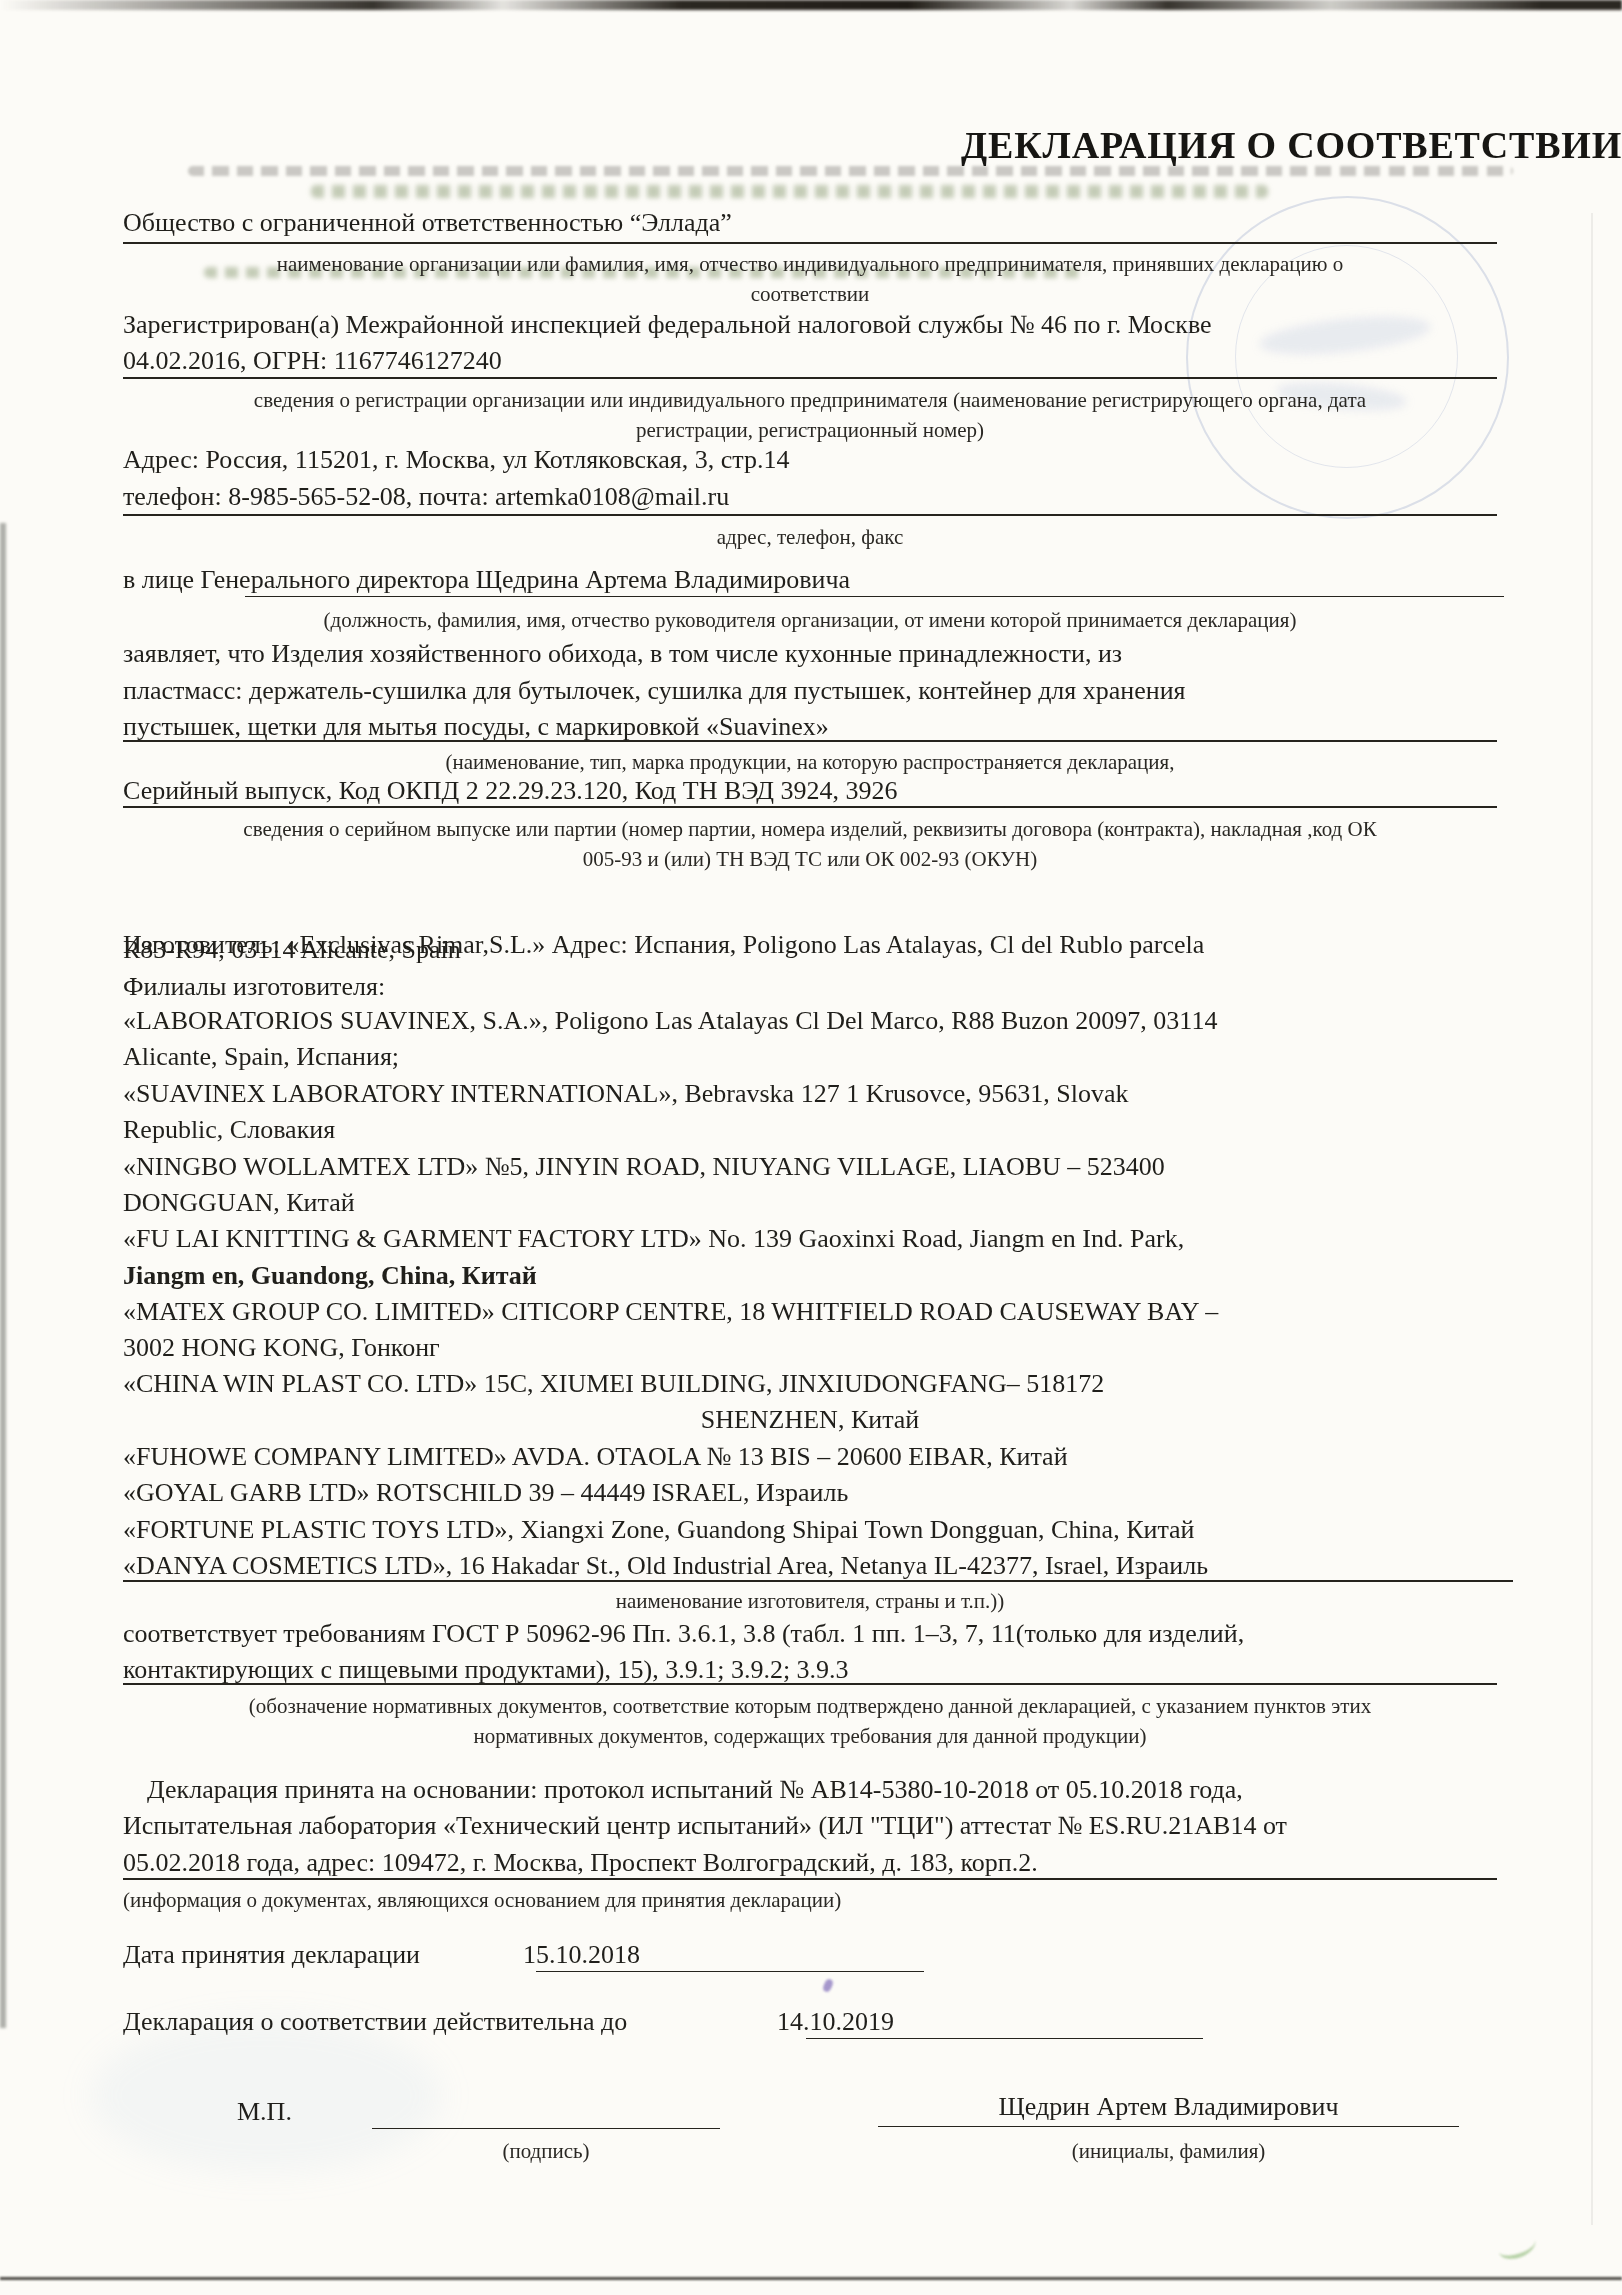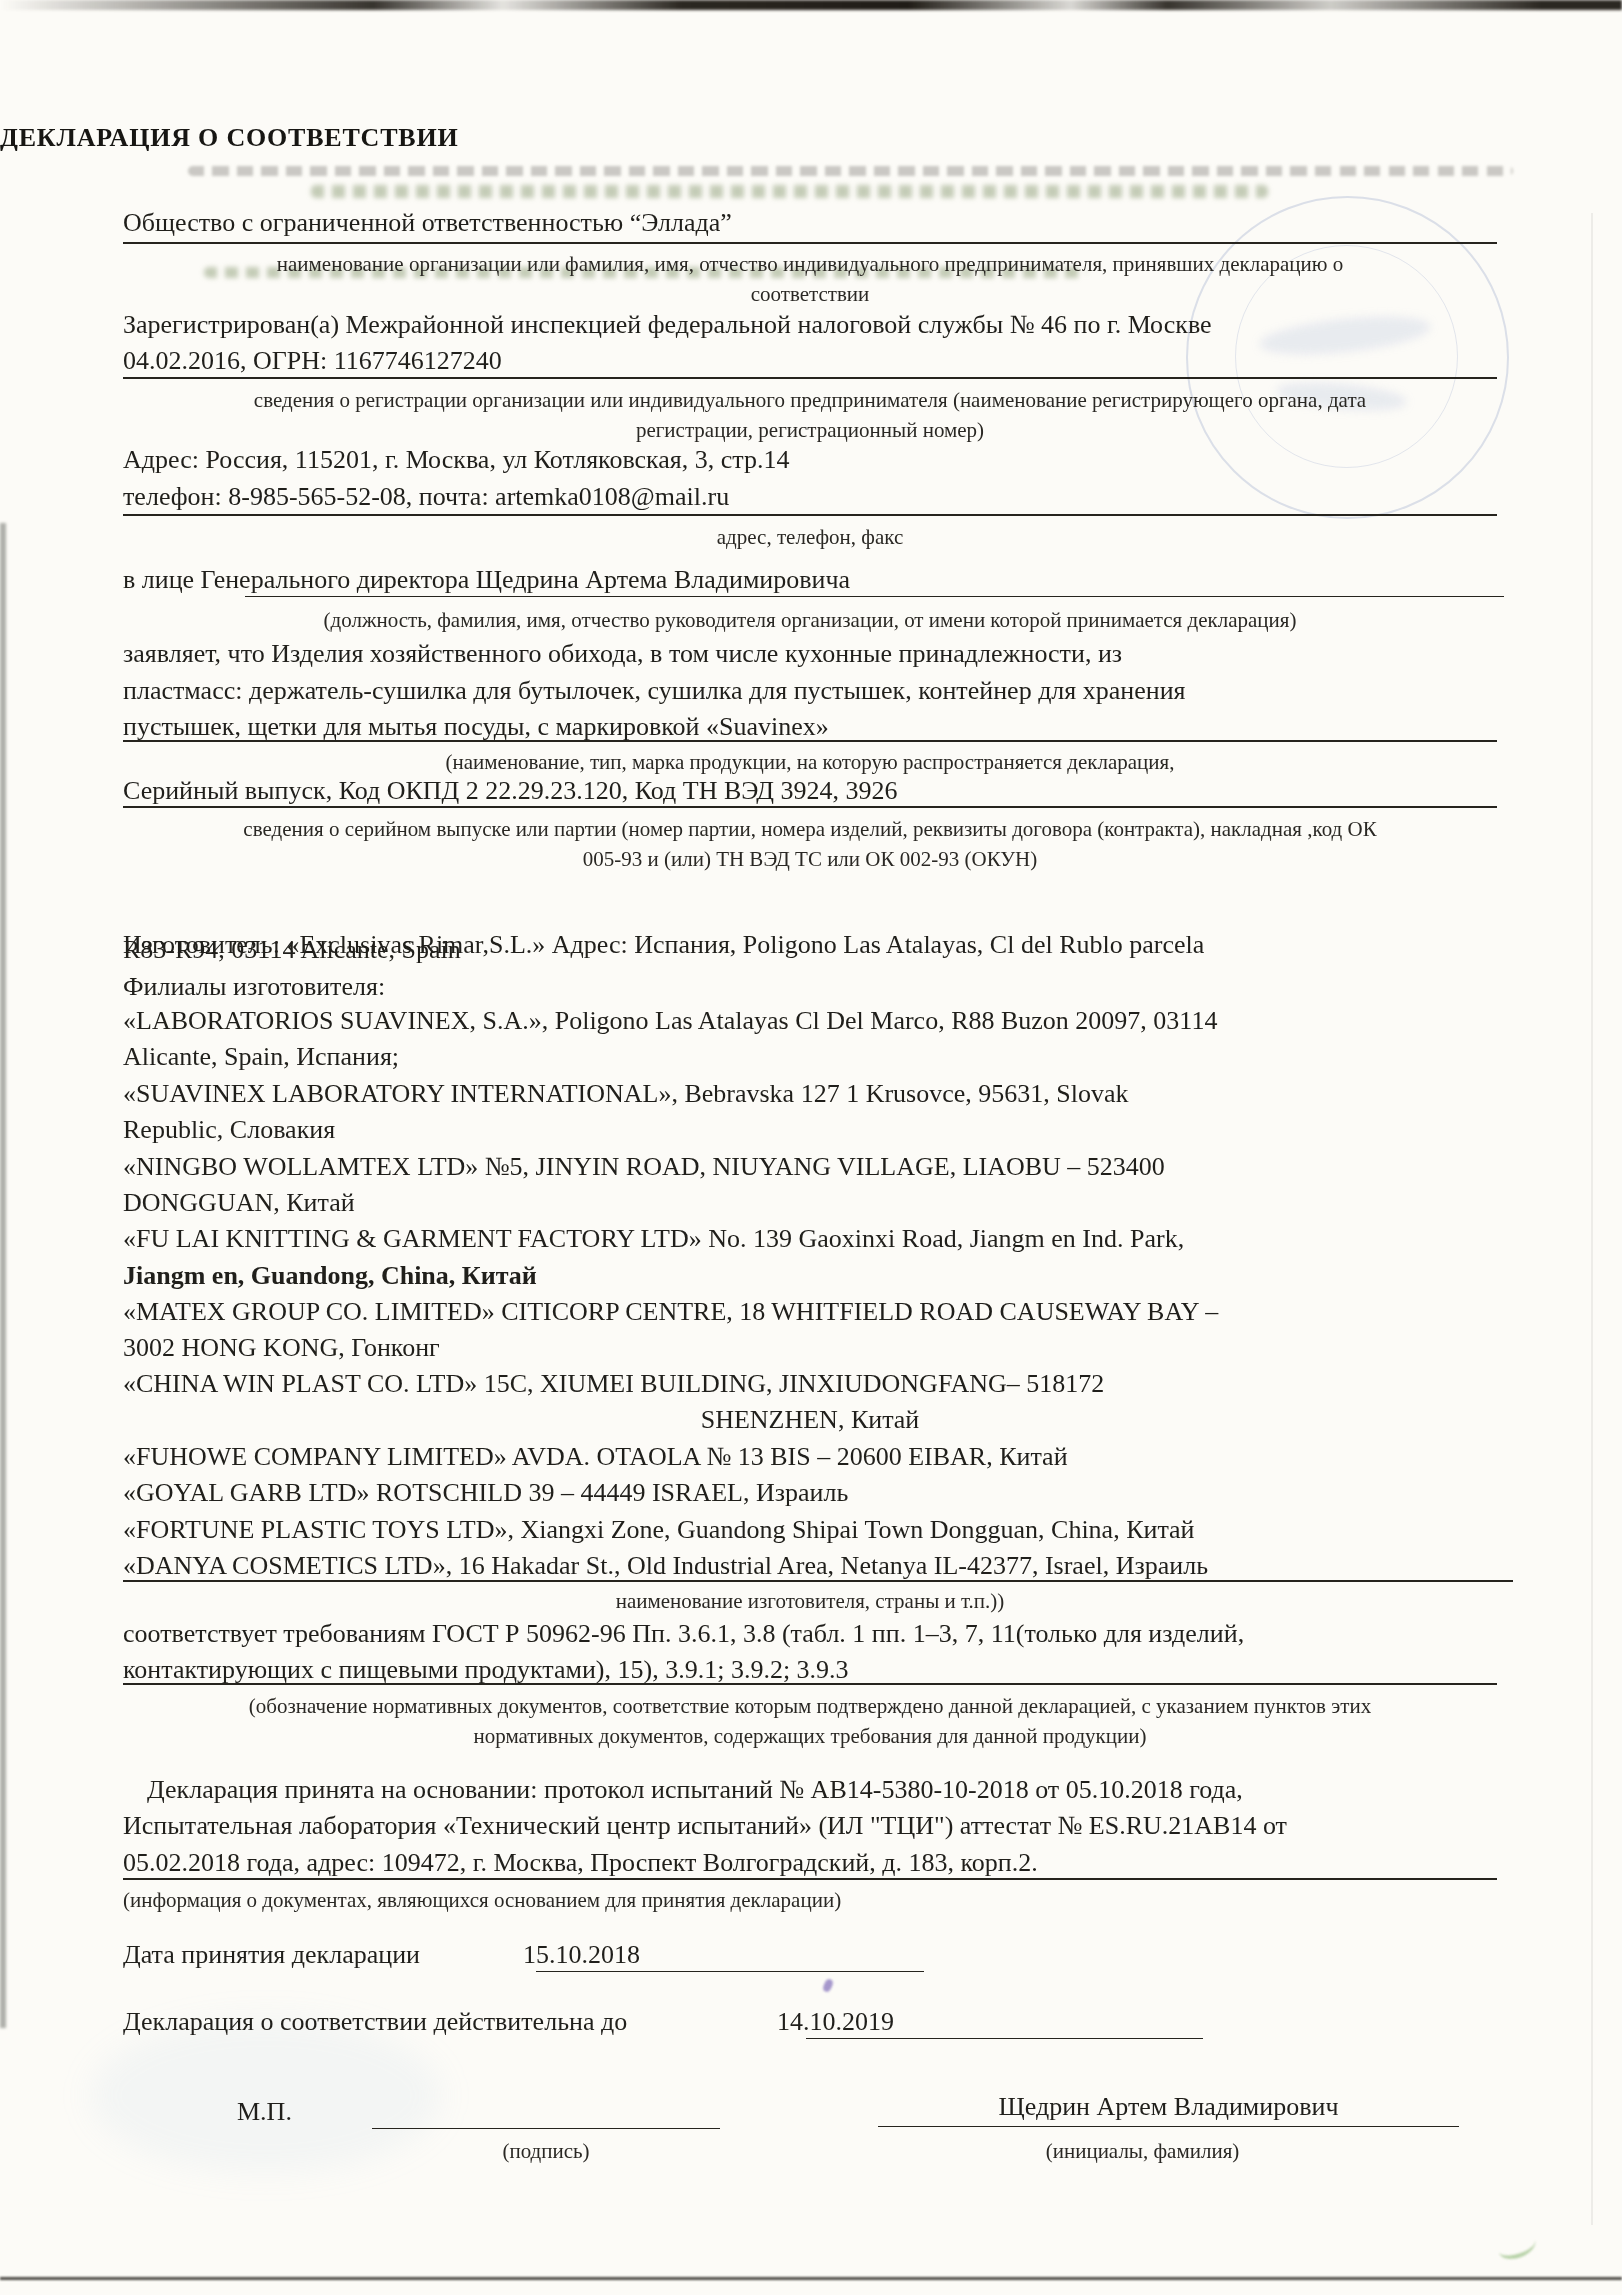--- a/index.html
+++ b/index.html
@@ -7,22 +7,22 @@
     position:relative;
     width:1622px;height:2295px;
     margin:0 auto;
     background:#fcfbf7;
     overflow:hidden;
     font-family:"Liberation Serif","DejaVu Serif",serif;
     color:#201f1b;
   }
   .title{
     position:absolute;left:0;width:100%;
-    text-align:left;
-    font-size:26px;font-weight:700;letter-spacing:0.8px;
+    text-align:right;
+    font-size:38px;font-weight:700;letter-spacing:0.8px;
     color:#171613;
   }
   .ln{
     position:absolute;left:123px;width:1374px;
     font-size:26px;line-height:33px;
     white-space:nowrap;
   }
   .cap{
     position:absolute;left:123px;width:1374px;
     font-size:21px;line-height:28px;
@@ -196,16 +196,16 @@
   <div class="ln" style="top:2005px;width:638px;">Декларация о соответствии действительна до</div>
   <div class="ln" style="top:2005px;left:777px;width:327px;">14.10.2019</div>
   <div class="rule" style="top:2038px;left:806px;width:397px;"></div>
 
   <div class="ln" style="top:2095px;left:237px;width:164px;">М.П.</div>
   <div class="rule" style="top:2128px;left:372px;width:348px;"></div>
   <div class="cap" style="top:2137px;left:372px;width:348px;">(подпись)</div>
 
   <div class="ln center" style="top:2090px;left:878px;width:581px;">Щедрин Артем Владимирович</div>
   <div class="rule" style="top:2126px;left:878px;width:581px;"></div>
-  <div class="cap" style="top:2137px;left:852px;width:581px;">(инициалы, фамилия)</div>
+  <div class="cap" style="top:2137px;left:878px;width:581px;">(инициалы, фамилия)</div>
 
 </div>
 
 
 </body></html>

